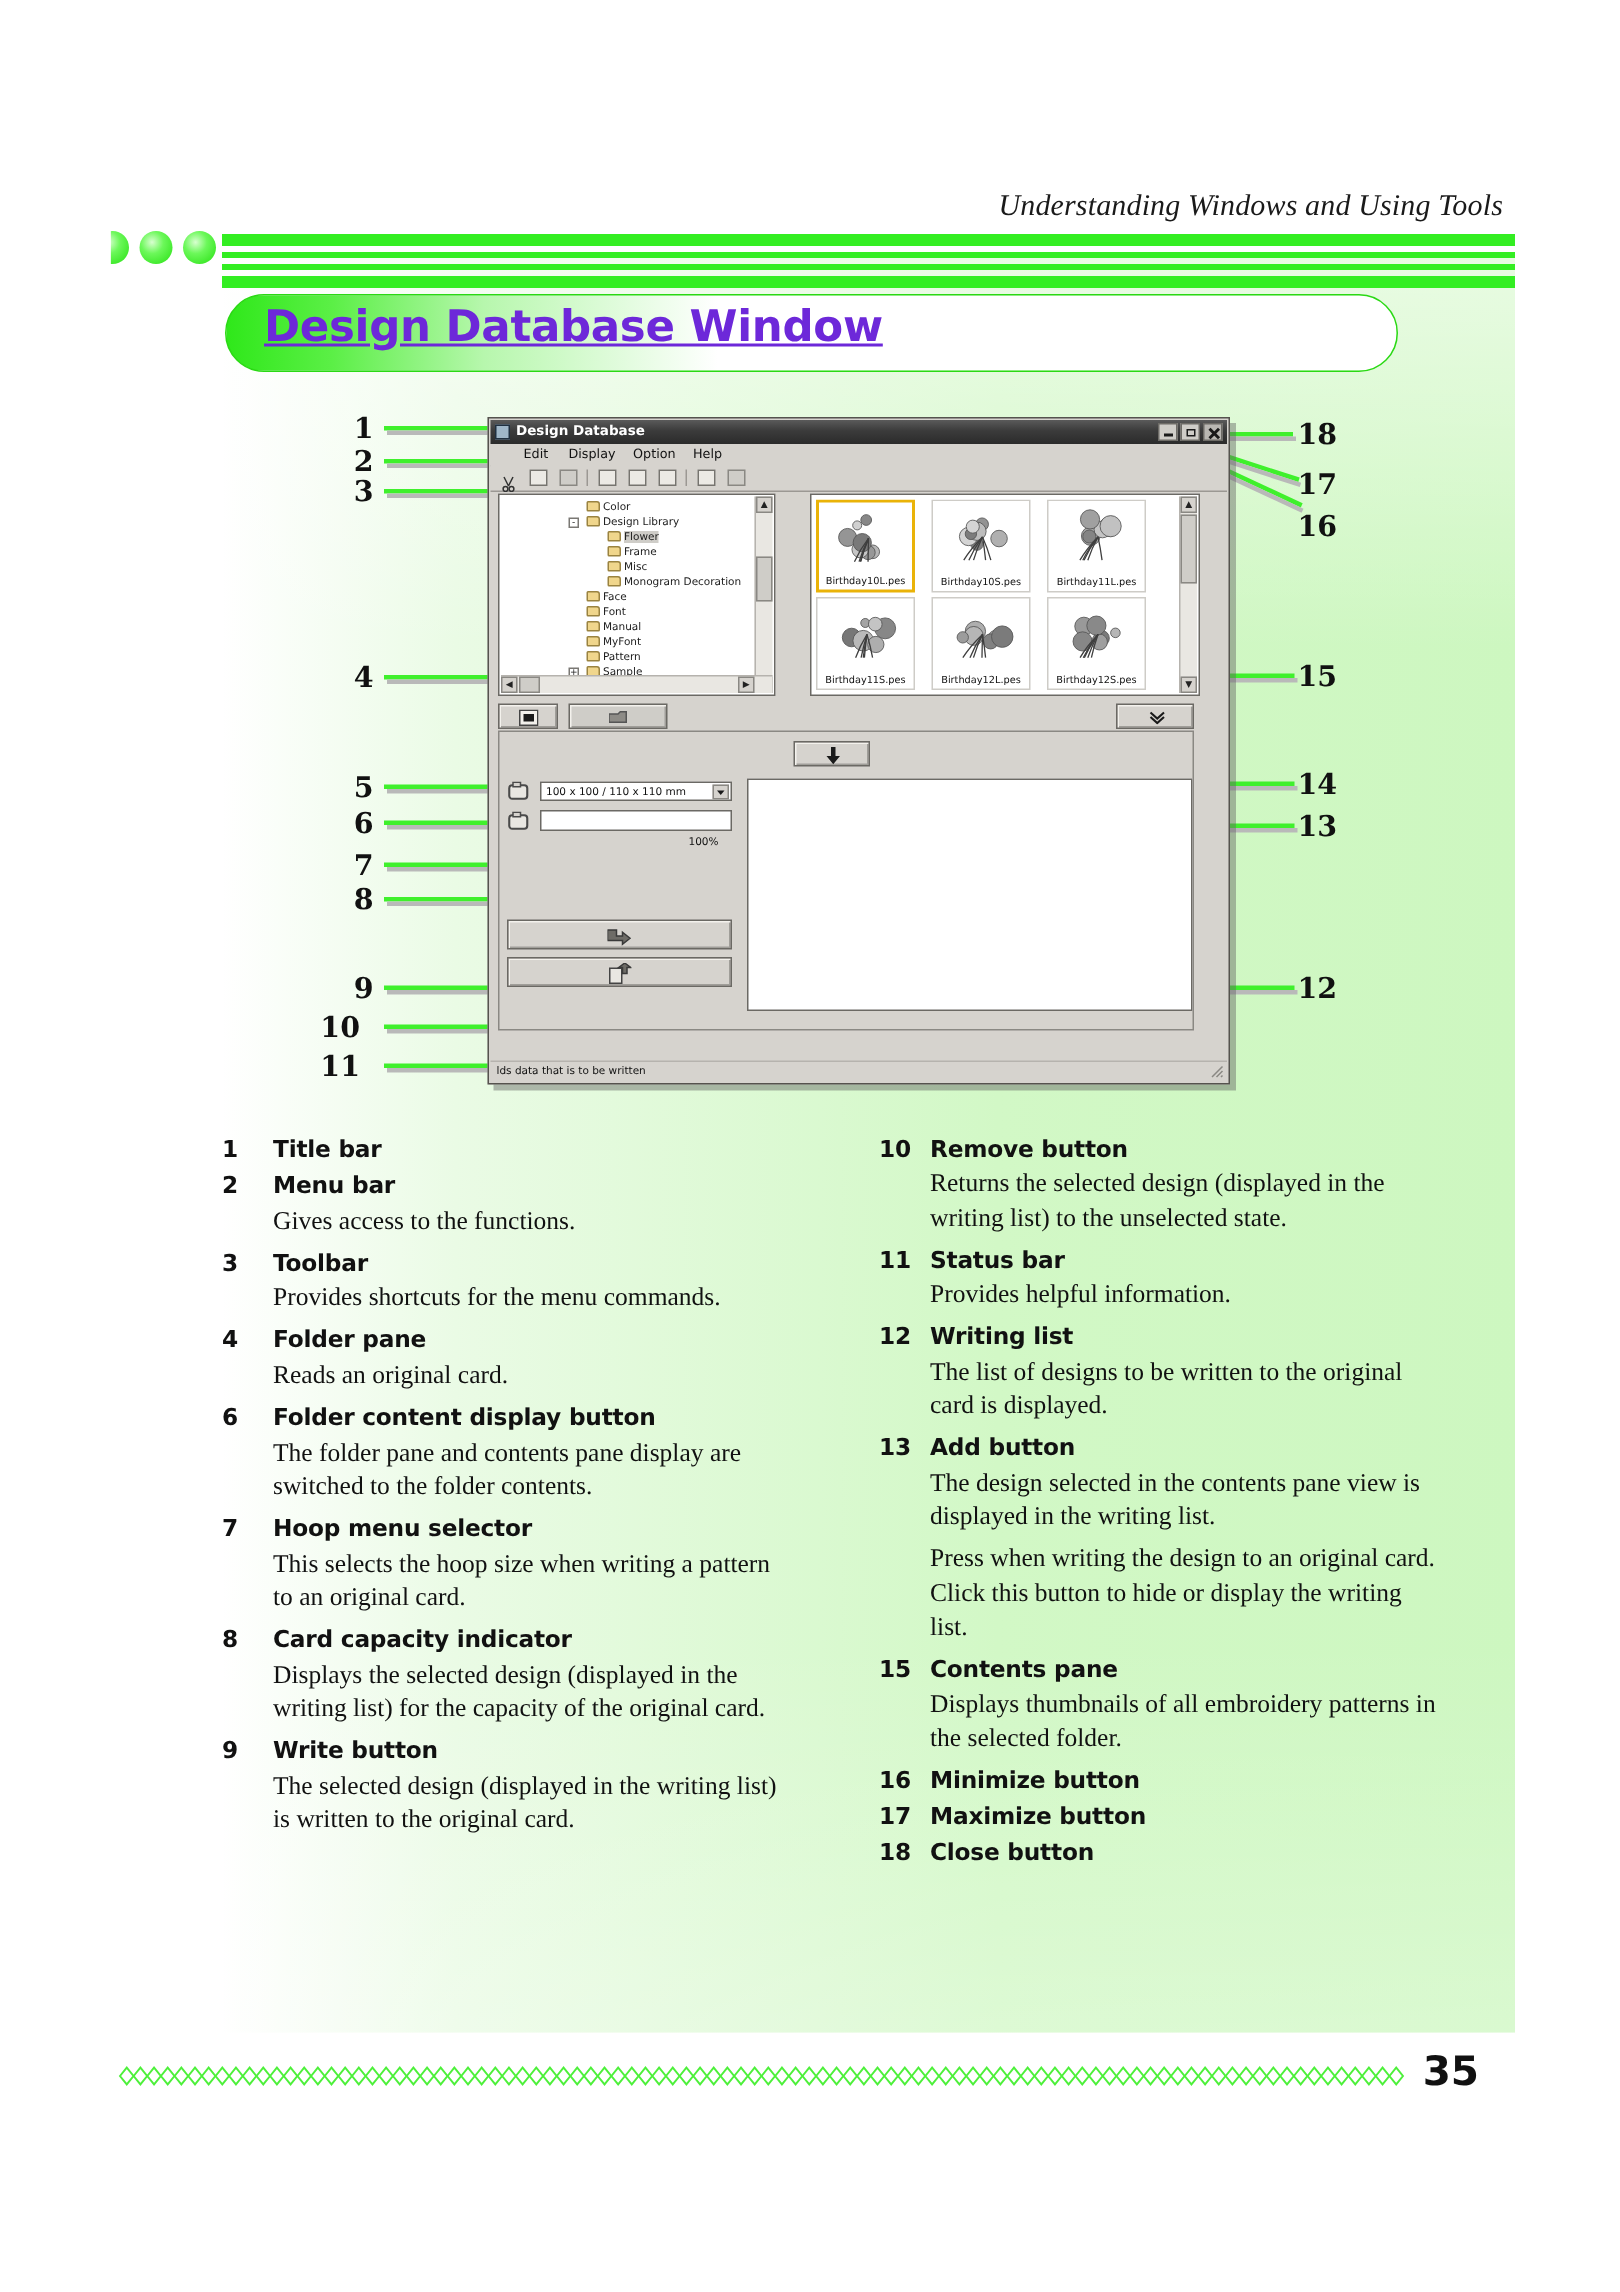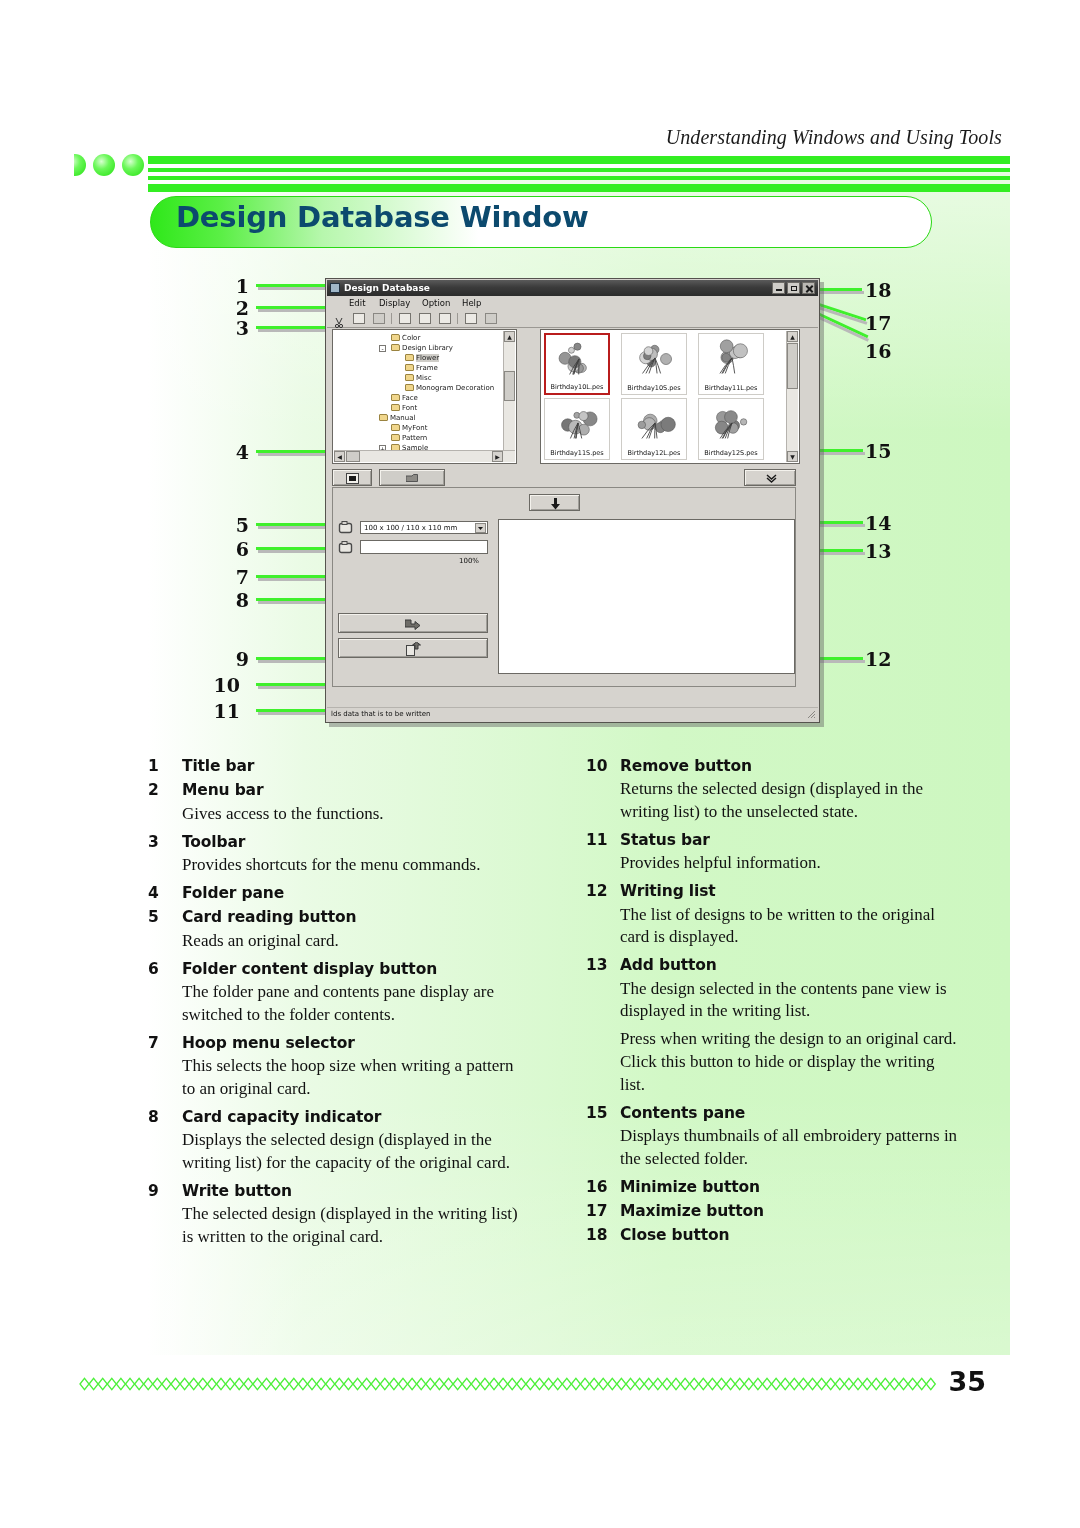--- a/index.html
+++ b/index.html
@@ -44,22 +44,23 @@
 
   
   .titlepill{
     position:absolute;left:150px;top:196px;width:782px;height:52px;
     border-radius:26px;border:1px solid #2ad914;
     background:linear-gradient(to right,#2fe81a 0%,#5bef46 9%,#b7f7ad 22%,#ffffff 42%,#ffffff 100%);
     box-sizing:border-box;
   }
   .titletext{
     position:absolute;left:176px;top:200px;
-    font-family:"DejaVu Sans", sans-serif;font-weight:bold;font-size:29px;color:#0c4a6e;
+    font-family:"DejaVu Sans", sans-serif;font-weight:bold;font-size:29px;color:#6d28d9;
     letter-spacing:-.2px;
+    text-decoration:underline;
   }
 
   
   .figure{position:absolute;left:215px;top:272px;width:700px;height:460px;}
 
   
   .cnum{
     position:absolute;font-family:"DejaVu Serif", serif;font-weight:bold;font-size:19px;color:#111;
     text-align:right;width:34px;
   }
@@ -133,21 +134,21 @@
 
   .vsb{position:absolute;right:1px;top:1px;bottom:1px;width:11px;background:#e9e7e2;border-left:1px solid #b6b3ae;}
   .vsb .ar{position:absolute;left:0;width:11px;height:11px;background:#d6d3ce;border:1px solid #8a8883;box-sizing:border-box;font-size:6px;text-align:center;line-height:9px;color:#222;}
   .vsb .ar.t{top:0;}
   .vsb .ar.b{bottom:0;}
   .vsb .th{position:absolute;left:0;width:11px;background:#cfcdc8;border:1px solid #8a8883;box-sizing:border-box;}
   .hsb{position:absolute;left:1px;right:1px;bottom:1px;height:11px;background:#e9e7e2;border-top:1px solid #b6b3ae;}
   .hsb .ar{position:absolute;top:0;width:11px;height:11px;background:#d6d3ce;border:1px solid #8a8883;box-sizing:border-box;font-size:6px;text-align:center;line-height:9px;color:#222;}
 
   .thumb{position:absolute;width:66px;height:62px;background:#fff;border:1px solid #ceccc7;box-sizing:border-box;}
-  .thumb.sel{border:2px solid #b91c1c;}
+  .thumb.sel{border:2px solid #eab308;}
   .thimg{position:absolute;left:3px;top:2px;right:3px;height:42px;overflow:hidden;}
   .thcap{position:absolute;left:0;right:0;bottom:2px;text-align:center;font-size:6.5px;color:#111;}
 
   .btn{
     position:absolute;background:#d6d3ce;border:1px solid #6b6964;box-sizing:border-box;
     box-shadow:inset 1px 1px 0 #f4f2ed, inset -1px -1px 0 #a09e99;
   }
   .boxw{position:absolute;background:#d6d3ce;border:1px solid #8a8883;box-sizing:border-box;}
 
   .combo{position:absolute;background:#fff;border:1px solid #6b6964;box-sizing:border-box;font-size:7px;color:#111;line-height:12px;padding-left:3px;}
@@ -298,21 +299,21 @@
       <div class="panel treepane">
         <div id="tree" style="position:absolute;left:2px;top:2px;right:13px;top:2px;overflow:hidden;height:118px;">
             <div class="tnode" style="left: 56px; top: 2px;"><span class="tfold"></span><span>Color</span></div>
             <div class="tnode" style="left: 56px; top: 12px;"><span class="tplus" style="left: -12px; top: 1px;">-</span><span class="tfold"></span><span>Design Library</span></div>
             <div class="tnode" style="left: 70px; top: 22px;"><span class="tfold"></span><span class="tsel">Flower</span></div>
             <div class="tnode" style="left: 70px; top: 32px;"><span class="tfold"></span><span>Frame</span></div>
             <div class="tnode" style="left: 70px; top: 42px;"><span class="tfold"></span><span>Misc</span></div>
             <div class="tnode" style="left: 70px; top: 52px;"><span class="tfold"></span><span>Monogram Decoration</span></div>
             <div class="tnode" style="left: 56px; top: 62px;"><span class="tfold"></span><span>Face</span></div>
             <div class="tnode" style="left: 56px; top: 72px;"><span class="tfold"></span><span>Font</span></div>
-            <div class="tnode" style="left: 44px; top: 82px;"><span class="tfold"></span><span>Manual</span></div>
+            <div class="tnode" style="left: 56px; top: 82px;"><span class="tfold"></span><span>Manual</span></div>
             <div class="tnode" style="left: 56px; top: 92px;"><span class="tfold"></span><span>MyFont</span></div>
             <div class="tnode" style="left: 56px; top: 102px;"><span class="tfold"></span><span>Pattern</span></div>
             <div class="tnode" style="left: 56px; top: 112px;"><span class="tplus" style="left: -12px; top: 1px;">+</span><span class="tfold"></span><span>Sample</span></div>
           </div>
         <div class="vsb">
           <span class="ar t">▲</span>
           <span class="th" style="top:40px;height:30px;"></span>
           <span class="ar b">▼</span>
         </div>
         <div class="hsb">
@@ -519,21 +520,20 @@
         <div class="ibody">Gives access to the functions.</div>
       </div>
       <div class="item">
         <div class="ihead"><span class="inum">3</span><span>Toolbar</span></div>
         <div class="ibody">Provides shortcuts for the menu commands.</div>
       </div>
       <div class="item">
         <div class="ihead"><span class="inum">4</span><span>Folder pane</span></div>
       </div>
       <div class="item">
-        <div class="ihead"><span class="inum">5</span><span>Card reading button</span></div>
         <div class="ibody">Reads an original card.</div>
       </div>
       <div class="item">
         <div class="ihead"><span class="inum">6</span><span>Folder content display button</span></div>
         <div class="ibody">The folder pane and contents pane display are switched to the folder contents.</div>
       </div>
       <div class="item">
         <div class="ihead"><span class="inum">7</span><span>Hoop menu selector</span></div>
         <div class="ibody">This selects the hoop size when writing a pattern to an original card.</div>
       </div>

